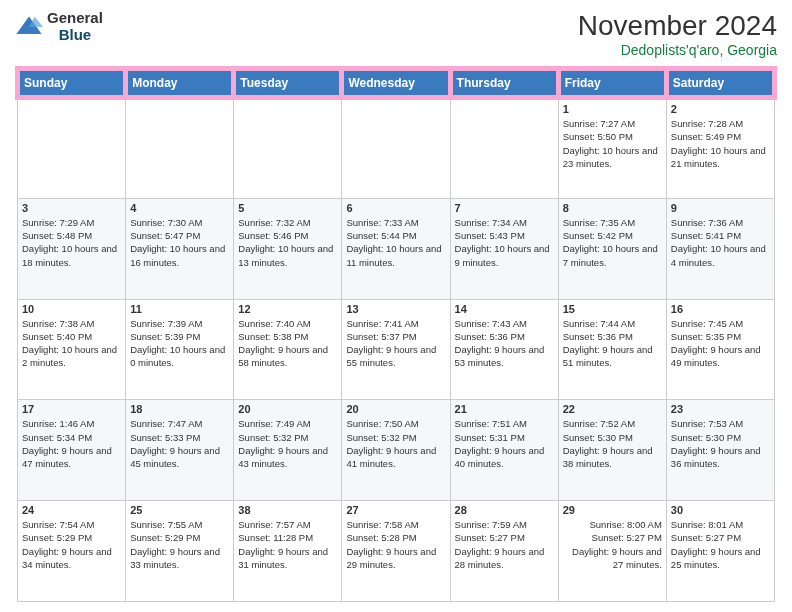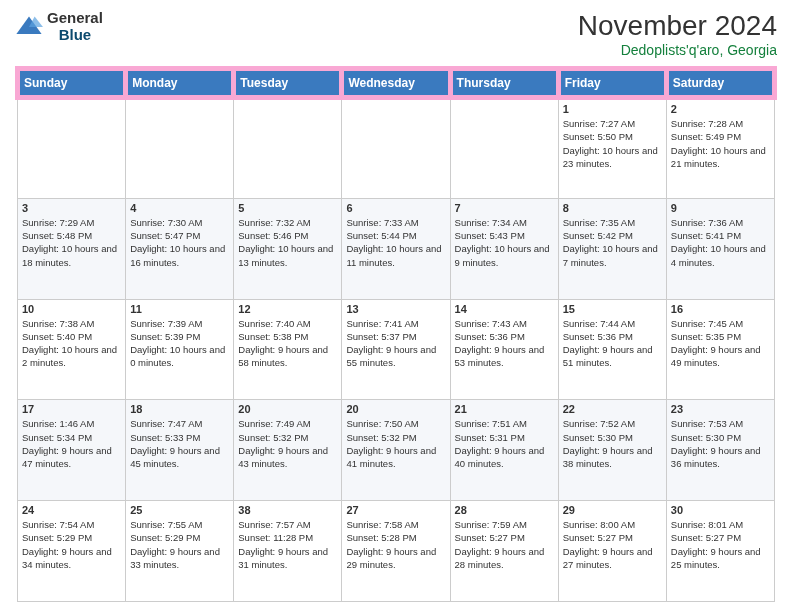--- a/index.html
+++ b/index.html
@@ -314,21 +314,21 @@
 Daylight: 9 hours and 29 minutes.</div>
           </td>
           <td>
             <span class="day-num">28</span>
             <div class="day-info" style="white-space: pre-line;">Sunrise: 7:59 AM
 Sunset: 5:27 PM
 Daylight: 9 hours and 28 minutes.</div>
           </td>
           <td>
             <span class="day-num">29</span>
-            <div class="day-info" style="white-space: pre-line;">Sunrise: 8:00 AM
+            <div class="day-info" style="white-space: pre-line; text-align: right;">Sunrise: 8:00 AM
 Sunset: 5:27 PM
 Daylight: 9 hours and 27 minutes.</div>
           </td>
           <td>
             <span class="day-num">30</span>
             <div class="day-info" style="white-space: pre-line;">Sunrise: 8:01 AM
 Sunset: 5:27 PM
 Daylight: 9 hours and 25 minutes.</div>
           </td>
         </tr>

